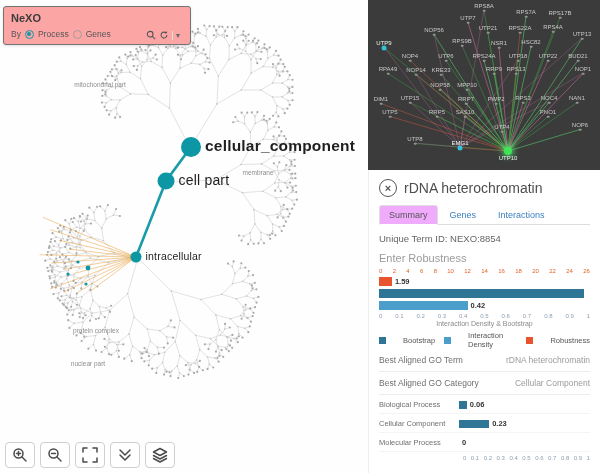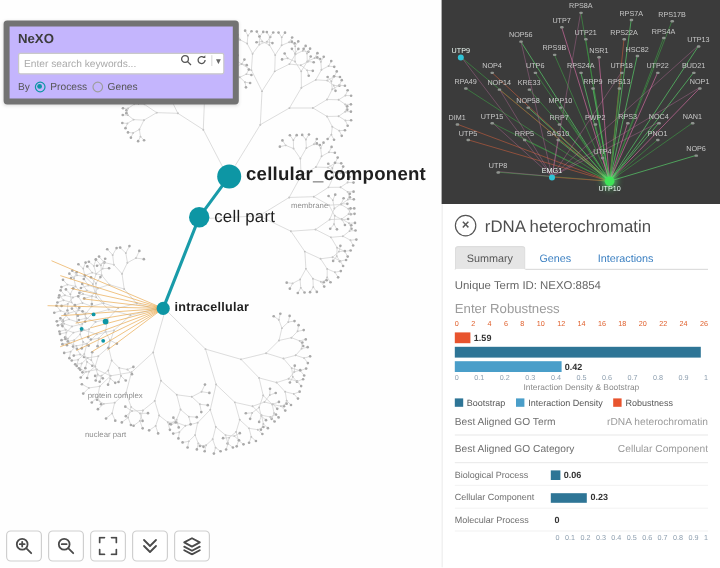--- a/index.html
+++ b/index.html
@@ -6,21 +6,21 @@
     font-family:"Liberation Sans",sans-serif;}
   #app{position:relative;width:600px;height:473px;overflow:hidden}
 
   
   #ontology-panel{position:absolute;left:0;top:0;width:368px;height:473px;background:#fefefe;overflow:hidden}
   #tree-svg{position:absolute;left:0;top:0}
   .olabel{position:absolute;color:#1f1f1f;white-space:nowrap;letter-spacing:.2px}
   .minor-label{position:absolute;color:#8e8e8e;font-size:6.5px;white-space:nowrap;transform:translate(-50%,-50%)}
 
   
-  #search-card{position:absolute;left:3px;top:17px;width:172px;background:#c4b5fd;border:5px solid #737373;
+  #search-card{position:absolute;left:3px;top:6px;width:172px;background:#fca5a5;border:1px solid #737373;
     border-radius:3px;box-shadow:0 1px 3px rgba(0,0,0,.12);padding:5px 7px;z-index:5}
   .app-name{font-size:11px;font-weight:bold;color:#3c3c3c;margin-bottom:4px}
   .search-row{position:relative}
   #search-input{width:100%;box-sizing:border-box;height:18px;border:1px solid #c9c9c9;border-radius:2px;
     font-size:8.5px;padding:2px 34px 2px 4px;color:#444;font-family:"Liberation Sans",sans-serif}
   #search-input::placeholder{color:#aaa}
   .in-icons{position:absolute;right:3px;top:2px;display:flex;align-items:center;gap:3px}
   .in-icons svg{display:block;cursor:pointer}
   .chev{font-size:8px;color:#666;cursor:pointer;border-left:1px solid #ddd;padding-left:3px}
   .by-row{display:flex;align-items:center;gap:4px;font-size:8.5px;color:#555;margin-top:5px}
@@ -44,31 +44,31 @@
   
   #detail-panel{position:absolute;left:368px;top:170px;width:232px;height:303px;background:#fff;
     box-sizing:border-box;padding:9px 10px;overflow:hidden;border-left:1px solid #eee}
   .dp-header{display:flex;align-items:center;gap:7px}
   .close-circle{width:16px;height:16px;border:1.6px solid #565656;border-radius:50%;display:flex;flex:none;
     align-items:center;justify-content:center;font-size:11px;font-weight:bold;color:#565656;cursor:pointer;line-height:1}
   .dp-title{font-size:14px;color:#4e4e4e}
   .tabs{display:flex;gap:2px;border-bottom:1px solid #ddd;margin-top:8px}
   .tab{font-size:9px;padding:4px 9px;color:#3a7fc1;cursor:pointer;border:1px solid transparent;
     border-radius:3px 3px 0 0;margin-bottom:-1px}
-  .tab.active{color:#555;background:#e5e5e5;border-color:#ddd #ddd #fff;cursor:default}
+  .tab.active{color:#555;background:#f0abfc;border-color:#ddd #ddd #fff;cursor:default}
   .term-id{font-size:9.5px;color:#666;margin:8px 0 0}
   .sec-h{font-size:11px;color:#9b9b9b;margin:8px 0 4px}
   .axis{display:flex;justify-content:space-between;font-size:6px;color:#8fa0b0}
   .axis.orange{color:#e0622f}
   .tr-row{display:flex;align-items:center;margin:3px 0;height:9px}
   .tr-bar{height:9px;flex:none}
   .bar-val{font-size:7.5px;color:#333;font-weight:bold;margin-left:3px}
   .axis-caption{font-size:7px;color:#8a8a8a;text-align:center;margin-top:1px}
   .legend{display:flex;gap:9px;margin-top:4px;align-items:center}
-  .leg{display:flex;align-items:center;gap:3px;font-size:7.5px;color:#555}
+  .leg{display:flex;align-items:center;gap:17px;font-size:7.5px;color:#555}
   .leg i{width:7px;height:7px;display:inline-block;flex:none}
   .kv{display:flex;justify-content:space-between;padding:6px 0;border-bottom:1px solid #ececec;font-size:8.5px}
   .kv .k{color:#6f6f6f}.kv .v{color:#9b9b9b}
   .go-row{display:flex;align-items:center;margin:3px 0;border-bottom:1px solid #f4f4f4;padding:2px 0 4px}
   .go-label{width:80px;font-size:7.5px;color:#6f6f6f;flex:none}
   .go-track{flex:1;display:flex;align-items:center;min-width:0}
   .go-bar{height:8px;flex:none}
   .go-axis{margin-left:84px}
 </style>
 </head>
@@ -1617,31 +1617,30 @@
         <circle cx="86" cy="284" r="1.6" fill="#0d96a4"></circle>
         <circle cx="88" cy="268" r="2.4" fill="#0d96a4"></circle>
         <polyline points="191,147 166,181 136,257" fill="none" stroke="#0d96a4" stroke-width="2.6" opacity="0.95"></polyline>
         <circle cx="191" cy="147" r="10" fill="#0d96a4"></circle>
         <circle cx="166" cy="181" r="8.5" fill="#0d96a4"></circle>
         <circle cx="136" cy="257" r="5.5" fill="#0d96a4"></circle>
       </svg>
     <div id="ontology-labels">
         <div class="olabel" style="left: 205px; top: 137.39px; font-size: 15.5px; font-weight: 700;">cellular_component</div>
         <div class="olabel" style="left: 178.5px; top: 172.32px; font-size: 14px; font-weight: 500;">cell part</div>
-        <div class="olabel" style="left: 145.5px; top: 250.49px; font-size: 10.5px; font-weight: 700;">intracellular</div>
+        <div class="olabel" style="left: 145.5px; top: 250.49px; font-size: 10.5px; font-weight: 400;">intracellular</div>
         <div class="minor-label" style="left: 100px; top: 84px;">mitochondrial part</div>
         <div class="minor-label" style="left: 258px; top: 172px;">membrane</div>
         <div class="minor-label" style="left: 96px; top: 330px;">protein complex</div>
         <div class="minor-label" style="left: 88px; top: 363px;">nuclear part</div>
       </div>
 
     <div id="search-card">
       <div class="app-name">NeXO</div>
       <div class="search-row">
-        <input id="search-input" placeholder="Enter search keywords..." style="">
         <span class="in-icons">
           <svg width="10" height="10" viewBox="0 0 12 12">
             <circle cx="5" cy="5" r="3.4" fill="none" stroke="#555" stroke-width="1.3"></circle>
             <line x1="7.6" y1="7.6" x2="11" y2="11" stroke="#555" stroke-width="1.3"></line>
           </svg>
           <svg width="10" height="10" viewBox="0 0 12 12">
             <path d="M9.5 6a3.5 3.5 0 1 1 -1-2.4" fill="none" stroke="#555" stroke-width="1.3"></path>
             <path d="M9.7 1.2 L9.7 4 L7 4 Z" fill="#555"></path>
           </svg>
           <span class="chev">▾</span>

